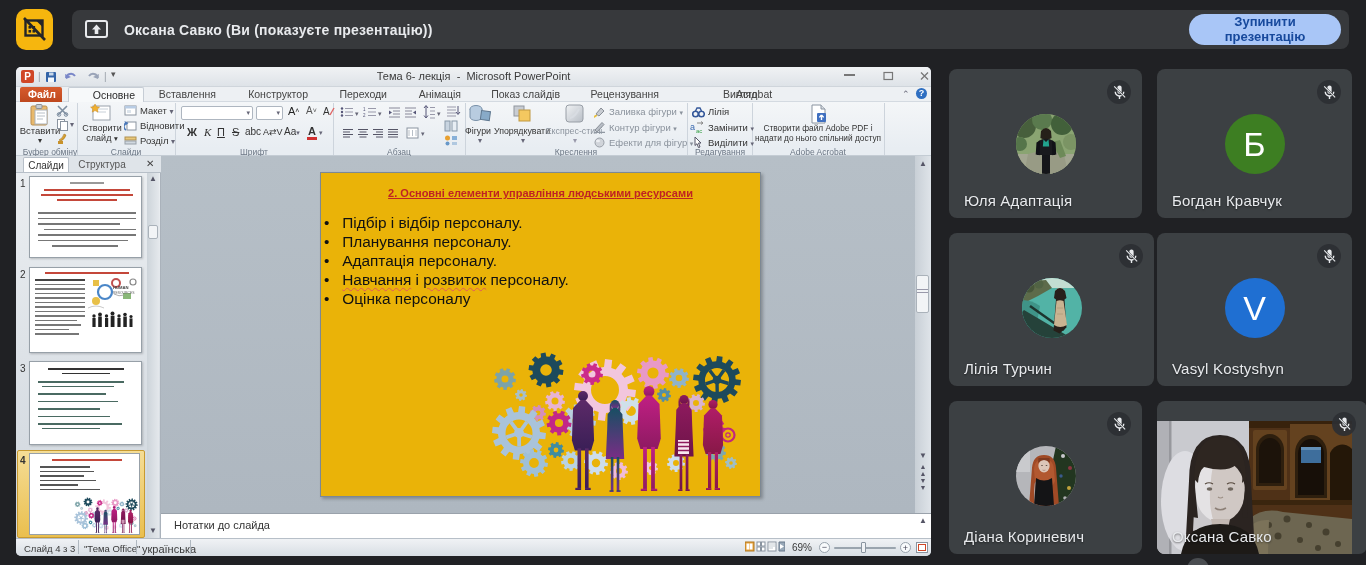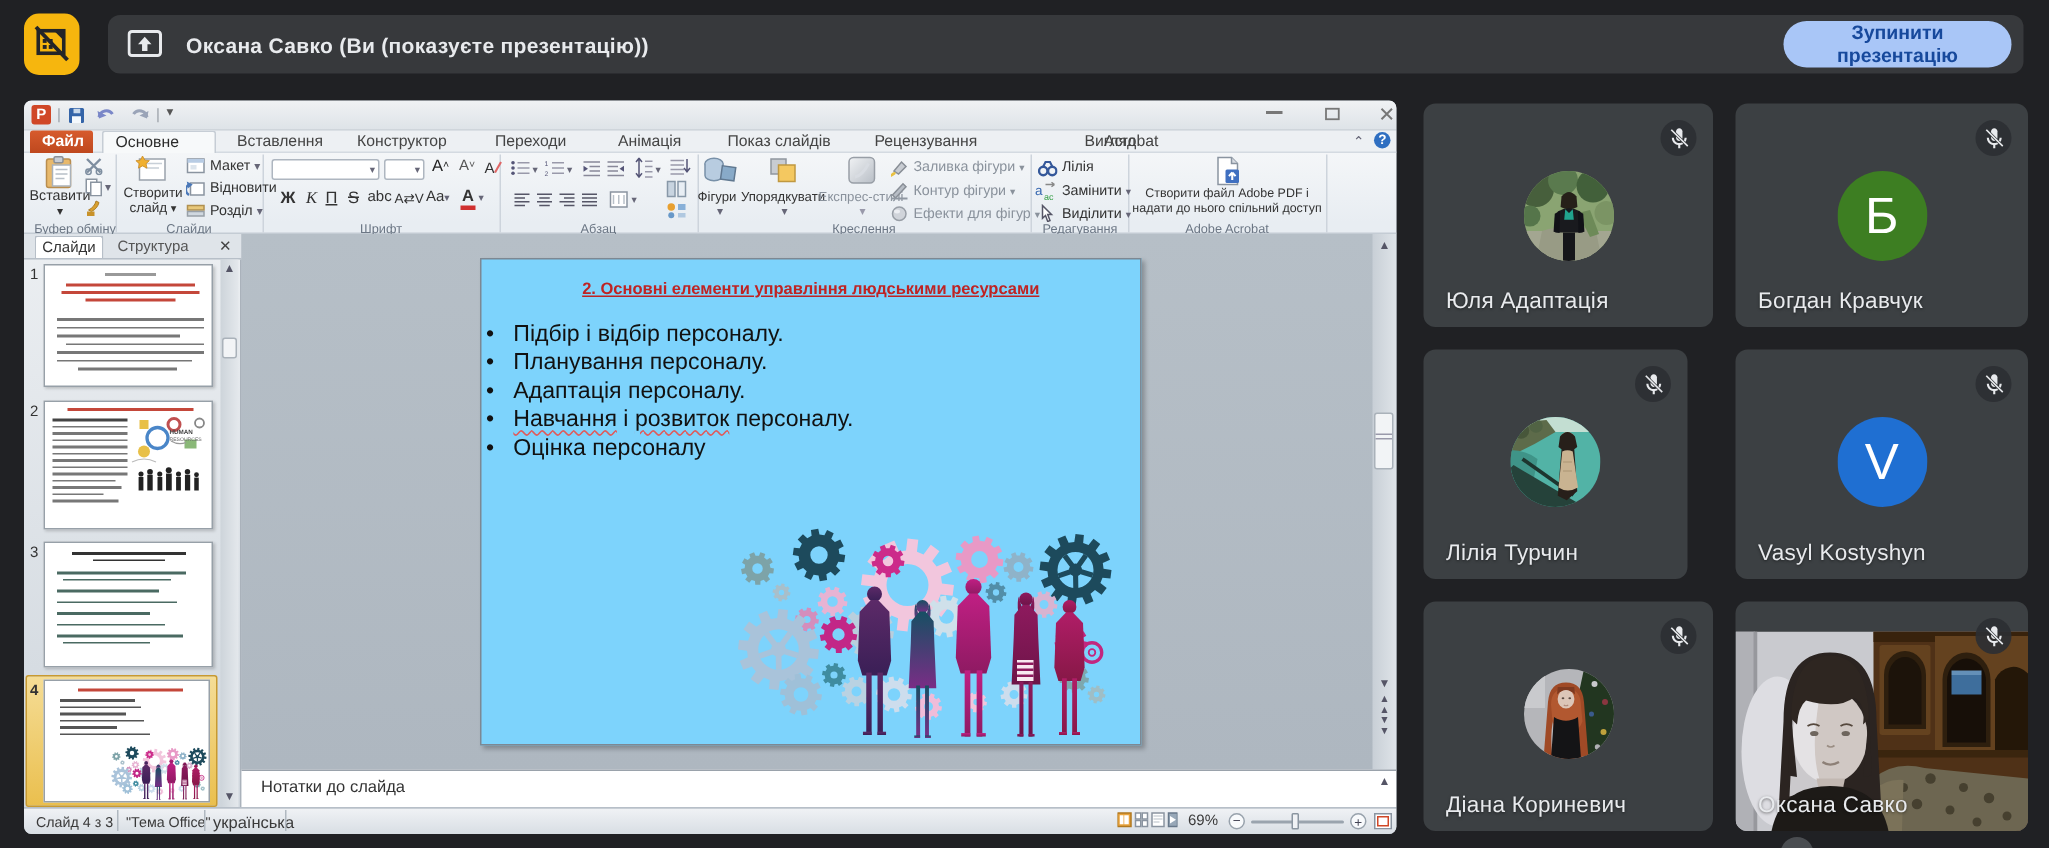--- a/index.html
+++ b/index.html
@@ -7,37 +7,37 @@
 #topbar{position:absolute;left:72px;top:10px;width:1277px;height:39px;background:#37393c;border-radius:8px}
 #presicon{position:absolute;left:13px;top:10px}
 #topname{position:absolute;left:52px;top:12px;font-size:14px;font-weight:700;color:#e8eaed;letter-spacing:.2px}
 #stopbtn{position:absolute;right:8px;top:4px;width:152px;height:31px;border-radius:16px;background:#a9c6f7;color:#17499c;font-size:13px;font-weight:700;text-align:center;line-height:14.5px;padding-top:1px}
 #appicon{position:absolute;left:16px;top:9px;width:37px;height:41px;border-radius:10px;background:#f6b60e}
 
 #ppt{position:absolute;left:16px;top:67px;width:915px;height:489px;background:#bfc7cf;border-radius:5px;overflow:hidden;font-family:"Liberation Sans",sans-serif}
 #titlebar{position:absolute;left:0;top:0;width:100%;height:20px;background:linear-gradient(#f0f2f4,#dee3e8);border-bottom:1px solid #cfd5db}
 #titletext{position:absolute;width:100%;top:3px;text-align:center;font-size:11px;color:#3a3a3a}
 #tabrow{position:absolute;left:0;top:20px;width:100%;height:15px;background:#edf0f3;border-bottom:1px solid #d4dae1}
-.tab{position:absolute;top:20px;height:19px;font-size:10.5px;color:#444;text-align:left;line-height:15px;padding:0 8px}
+.tab{position:absolute;top:20px;height:19px;font-size:10.5px;color:#444;text-align:right;line-height:15px;padding:0 8px}
 #tab-file{background:linear-gradient(#d75b2d,#b8431a);color:#fff;border-radius:2px 2px 0 0;font-weight:700}
 #tab-home{background:#f7f9fa;border:1px solid #c6cdd5;border-bottom:none;border-radius:2px 2px 0 0;color:#2a2a2a}
 #ribbon{position:absolute;left:0;top:35px;width:100%;height:46px;background:linear-gradient(#f4f6f8,#e8edf2)}
 #grouplabels{position:absolute;left:0;top:81px;width:100%;height:8px;background:#e8edf2;border-bottom:1px solid #c4ccd4}
 .glabel{position:absolute;top:80px;font-size:8.5px;color:#6b7684;text-align:center;transform:translateX(-50%)}
 .gsep{position:absolute;top:36px;width:1px;height:52px;background:#cdd4dc}
 .rtext{position:absolute;font-size:9.5px;color:#333;text-align:center;transform:translateX(-50%);line-height:10px}
 .rtextl{position:absolute;font-size:9.5px;color:#333;line-height:10px}
 .rgray{color:#8a929c}
 
 #lpanel{position:absolute;left:0;top:89px;width:145px;height:382px;background:linear-gradient(#eceff2,#cfd6dd);border-right:1px solid #aab2bb}
 #lptabs{position:absolute;left:0;top:89px;width:145px;height:17px;background:#dfe4e9;border-bottom:1px solid #b7bfc8}
 .lptab{position:absolute;top:90px;height:15px;font-size:10px;color:#333;text-align:center;line-height:15px}
 
 #wspace{position:absolute;left:145px;top:89px;width:770px;height:357px;background:linear-gradient(#b6bfc7,#aeb7c0)}
-#slide{position:absolute;left:304px;top:105px;width:441px;height:325px;background:#7dd3fc;border:1px solid #7d8893;box-shadow:2px 2px 3px rgba(0,0,0,.25)}
+#slide{position:absolute;left:304px;top:105px;width:441px;height:325px;background:#eab308;border:1px solid #7d8893;box-shadow:2px 2px 3px rgba(0,0,0,.25)}
 #notes{position:absolute;left:145px;top:446px;width:770px;height:25px;background:#fff;border-top:1px solid #9aa2ab;font-size:11px;color:#333;padding:5px 0 0 13px}
 #statusbar{position:absolute;left:0;top:471px;width:100%;height:18px;background:linear-gradient(#f0f2f5,#d8dee4);border-top:1px solid #b7bfc8;font-size:10px;color:#3a3a3a}
 
 #vscroll{position:absolute;left:899px;top:89px;width:16px;height:357px;background:linear-gradient(90deg,#c8cfd6,#dfe4e9)}
 
 .tile{position:absolute;background:#3c4043;border-radius:8px;overflow:hidden}
 .tname{position:absolute;left:15px;bottom:9px;font-size:15px;color:#e8eaed;letter-spacing:.2px;text-shadow:0 1px 2px rgba(0,0,0,.5)}
 .micoff{position:absolute;right:11px;top:11px;width:24px;height:24px;border-radius:50%;background:rgba(44,47,51,.92)}
 .avatar{position:absolute;left:50%;top:45px;transform:translateX(-50%);width:60px;height:60px;border-radius:50%;overflow:hidden}
 .letter{display:flex;align-items:center;justify-content:center;color:#fff;font-size:34px;width:100%;height:100%}
@@ -81,20 +81,21 @@
       <path d="M2,6 a5,5 0 0 1 9,-2" fill="none" stroke="#7a87c8" stroke-width="2"></path>
       <path d="M1,2 L2,7 L7,5 Z" fill="#7a87c8"></path>
       <path d="M12.5,5 l0,0" stroke="#aaa"></path>
     </svg>
   <svg style="position:absolute;left:70px;top:5px" width="14" height="11" viewBox="0 0 14 11">
       <path d="M12,6 a5,5 0 0 0 -9,-2" fill="none" stroke="#9aa4b8" stroke-width="2"></path>
       <path d="M13,2 L12,7 L7,5 Z" fill="#9aa4b8"></path>
     </svg>
   <div style="position:absolute;left:88px;top:4px;color:#9aa0a8;font-size:10px">|</div>
   <div style="position:absolute;left:95px;top:2px;color:#555;font-size:9px">▾</div>
+  <div id="titletext">Тема 6- лекція &nbsp;-&nbsp; Microsoft PowerPoint</div>
   <div style="position:absolute;left:828px;top:7px;width:11px;height:2px;background:#777"></div>
   <svg style="position:absolute;left:867px;top:4px" width="11" height="10" viewBox="0 0 11 10">
       <rect x="1" y="1.5" width="8.5" height="7" fill="none" stroke="#777" stroke-width="1.2"></rect>
     </svg>
   <svg style="position:absolute;left:903px;top:4px" width="11" height="10" viewBox="0 0 11 10">
       <path d="M2,1.5 L9,8.5 M9,1.5 L2,8.5" stroke="#777" stroke-width="1.3"></path>
     </svg>
 
   <div id="tabrow"></div>
   <div class="tab" id="tab-file" style="left:4px;width:42px">Файл</div>
@@ -692,21 +693,21 @@
         <g fill="#e8eaed">
           <path d="M12,14c1.66,0 3,-1.34 3,-3V5c0,-1.66 -1.34,-3 -3,-3S9,3.34 9,5v6C9,12.66 10.34,14 12,14z"></path>
           <path d="M17,11c0,2.76 -2.24,5 -5,5s-5,-2.24 -5,-5H5c0,3.53 2.61,6.43 6,6.92V21h2v-3.08c3.39,-0.49 6,-3.39 6,-6.92H17z"></path>
         </g>
         <path d="M4.5,3.5 L20,19" stroke="#303337" stroke-width="2.8"></path>
         <path d="M4.5,3.5 L20,19" stroke="#e8eaed" stroke-width="1.5"></path>
       </svg>
     </div>
     <div class="tname">Богдан Кравчук</div>
   </div>
-<div class="tile" style="left:949px;top:233px;width:176px;height:153px">
+<div class="tile" style="left:949px;top:233px;width:205px;height:153px">
     <div class="avatar"><svg width="60" height="60" viewBox="0 0 60 60">
         <rect width="60" height="60" fill="#52b3a6"></rect>
         <rect x="0" y="0" width="60" height="10" fill="#c3ded2"></rect>
         <path d="M0,4 L24,2 L30,10 L16,18 L0,26 Z" fill="#5d6b4a"></path>
         <circle cx="7" cy="9" r="5.5" fill="#47563a"></circle>
         <circle cx="17" cy="6" r="4.5" fill="#516344"></circle>
         <path d="M0,22 q10,0 18,6 l-6,32 H0 Z" fill="#3f9488"></path>
         <path d="M2,32 L46,58 l-8,2 H0 v-26 Z" fill="#25423a"></path>
         <path d="M8,28 L42,52" stroke="#1d352e" stroke-width="2.5"></path>
         <circle cx="38" cy="15" r="5" fill="#c99a7e"></circle>
@@ -766,21 +767,21 @@
         <g fill="#e8eaed">
           <path d="M12,14c1.66,0 3,-1.34 3,-3V5c0,-1.66 -1.34,-3 -3,-3S9,3.34 9,5v6C9,12.66 10.34,14 12,14z"></path>
           <path d="M17,11c0,2.76 -2.24,5 -5,5s-5,-2.24 -5,-5H5c0,3.53 2.61,6.43 6,6.92V21h2v-3.08c3.39,-0.49 6,-3.39 6,-6.92H17z"></path>
         </g>
         <path d="M4.5,3.5 L20,19" stroke="#303337" stroke-width="2.8"></path>
         <path d="M4.5,3.5 L20,19" stroke="#e8eaed" stroke-width="1.5"></path>
       </svg>
     </div>
     <div class="tname">Діана Кориневич</div>
   </div>
-<div class="tile" style="left:1157px;top:401px;width:195px;height:153px">
+<div class="tile" style="left:1157px;top:401px;width:210px;height:153px">
     <svg width="195" height="133" viewBox="0 0 195 133" style="position:absolute;left:0;top:20px">
       <rect width="195" height="133" fill="#c9cacf"></rect>
       <rect x="0" y="0" width="13" height="133" fill="#b0b1b6"></rect>
       <rect x="12" y="0" width="2.5" height="133" fill="#97989d"></rect>
       <ellipse cx="28" cy="80" rx="24" ry="50" fill="#dddde2"></ellipse>
       <rect x="92" y="0" width="103" height="133" fill="#4f3117"></rect>
       <rect x="92" y="0" width="103" height="7" fill="#38220c"></rect>
       <rect x="96" y="9" width="34" height="60" rx="2" fill="#64421f"></rect>
       <path d="M99,65 v-36 a14,16 0 0 1 28,0 v36 Z" fill="#2e1f0e"></path>
       <path d="M102,62 v-32 a11,13 0 0 1 22,0 v32 Z" fill="#1c130a"></path>

